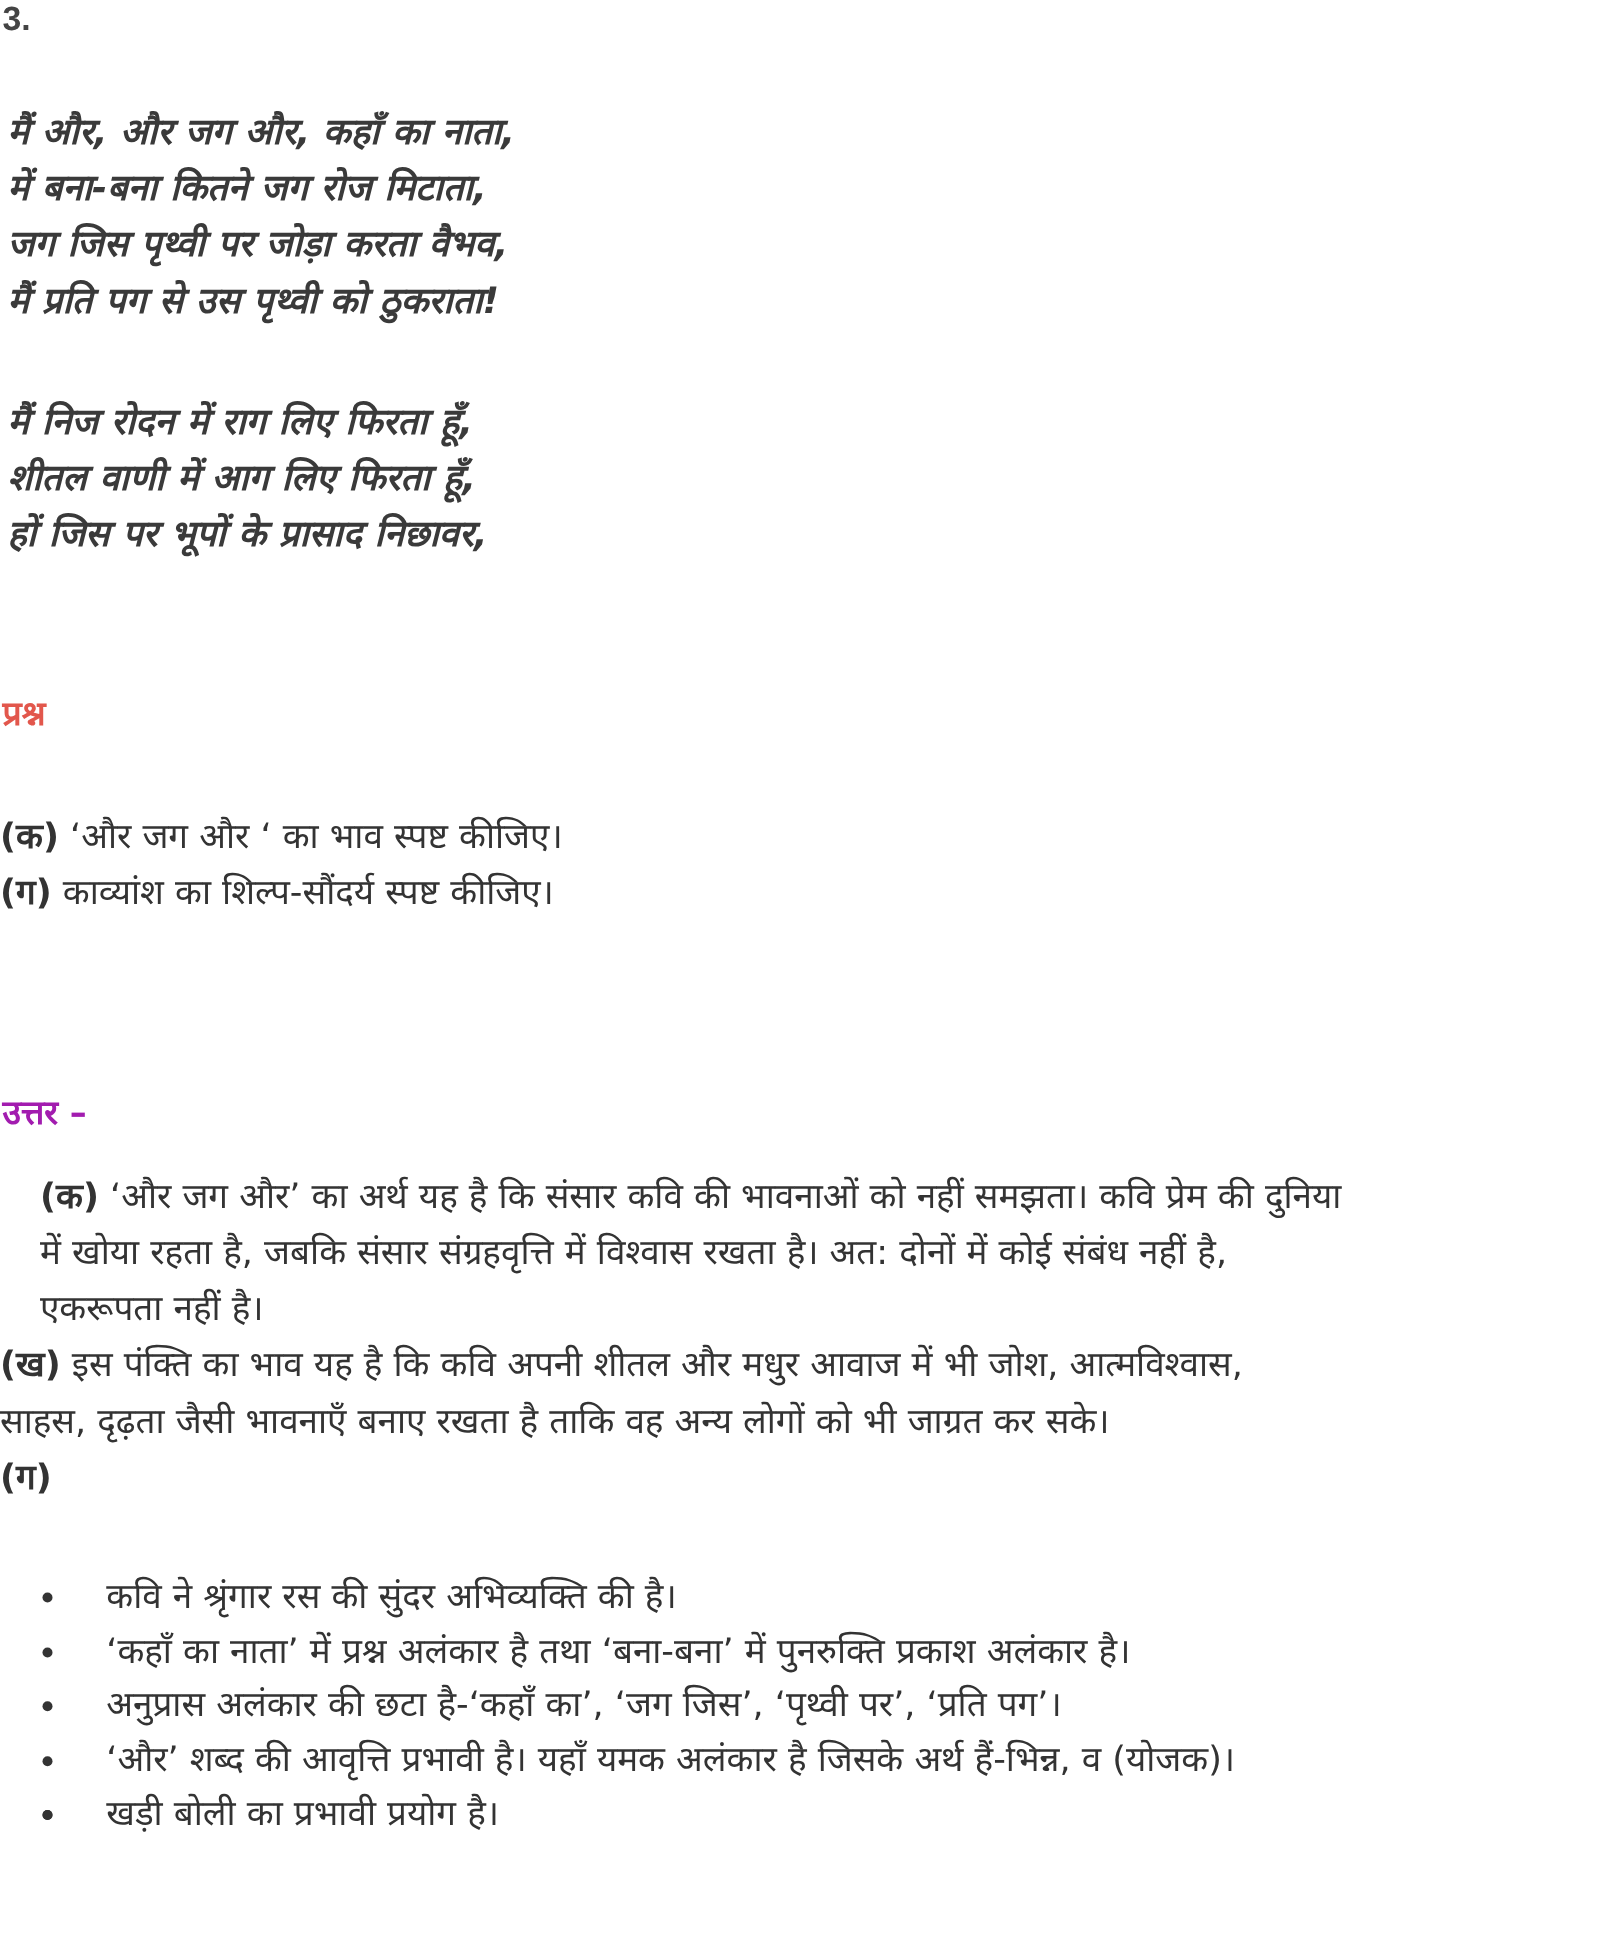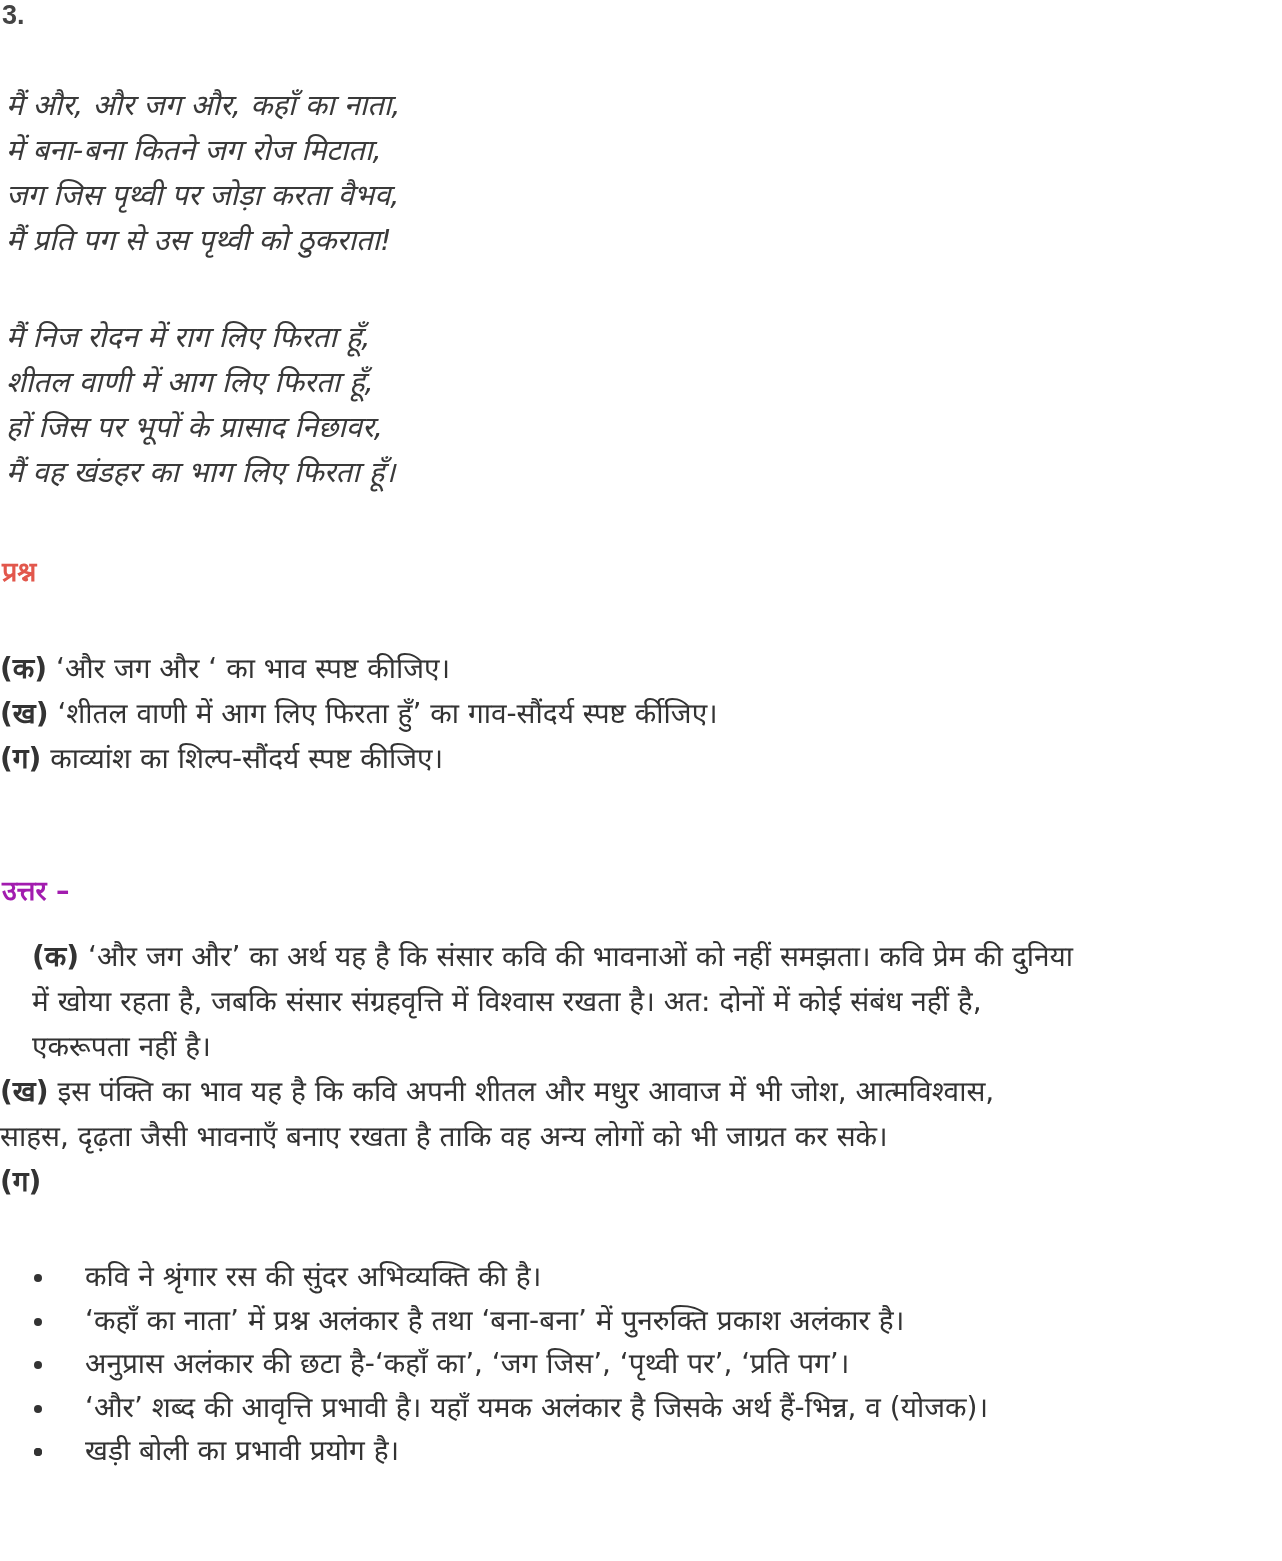--- a/index.html
+++ b/index.html
@@ -8,21 +8,21 @@
     font-family: "DejaVu Sans", "Liberation Sans", sans-serif;
     color: #333333;
   }
   .num {
     position: absolute; left: 2px; top: 0px;
     font-family: "Liberation Sans", sans-serif; font-weight: bold;
     font-size: 27px; color: #444444; line-height: 30px;
   }
   .poem {
     position: absolute; left: 6px; margin: 0;
-    font-style: italic; font-size: 29px; line-height: 45px; color: #3a3a3a;
+    font-style: italic; font-size: 29px; line-height: 45px; color: #3a3a3a; font-weight: bold;
   }
   .poem .line { display: block; white-space: nowrap; }
   .heading {
     position: absolute; left: 2px;
     font-size: 27px; font-weight: bold; line-height: 32px;
   }
   .heading.q { color: #e2574c; top: 556px; text-align: right; }
   .heading.a { color: #a21caf; top: 842px; margin-top: 33px; }
   .block {
     position: absolute; left: 0; width: 1072px; margin: 0;
@@ -49,28 +49,26 @@
   <span class="line">मैं और, और जग और, कहाँ का नाता,</span>
   <span class="line">में बना-बना कितने जग रोज मिटाता,</span>
   <span class="line">जग जिस पृथ्वी पर जोड़ा करता वैभव,</span>
   <span class="line">मैं प्रति पग से उस पृथ्वी को ठुकराता!</span>
 </div>
 
 <div class="poem" style="top:315px;">
   <span class="line">मैं निज रोदन में राग लिए फिरता हूँ,</span>
   <span class="line">शीतल वाणी में आग लिए फिरता हूँ,</span>
   <span class="line">हों जिस पर भूपों के प्रासाद निछावर,</span>
-  <span class="line">मैं वह खंडहर का भाग लिए फिरता हूँ।</span>
 </div>
 
 <div class="heading q">प्रश्न</div>
 
 <div class="block" style="top:646px;">
   <span class="row"><span class="lbl">(क)</span><span> ‘और जग और ‘ का भाव स्पष्ट कीजिए।</span></span>
-  <span class="row"><span class="lbl">(ख)</span><span> ‘शीतल वाणी में आग लिए फिरता हुँ’ का गाव-सौंदर्य स्पष्ट र्कीजिए।</span></span>
   <span class="row"><span class="lbl">(ग)</span><span> काव्यांश का शिल्प-सौंदर्य स्पष्ट कीजिए।</span></span>
 </div>
 
 <div class="heading a">उत्तर –</div>
 
 <div class="block" style="top:934px;padding-left:32px;">
   <span class="row"><span class="lbl">(क)</span><span> ‘और जग और’ का अर्थ यह है कि संसार कवि की भावनाओं को नहीं समझता। कवि प्रेम की दुनिया</span></span>
   <span class="row">में खोया रहता है, जबकि संसार संग्रहवृत्ति में विश्वास रखता है। अत: दोनों में कोई संबंध नहीं है,</span>
   <span class="row">एकरूपता नहीं है।</span>
 </div>

